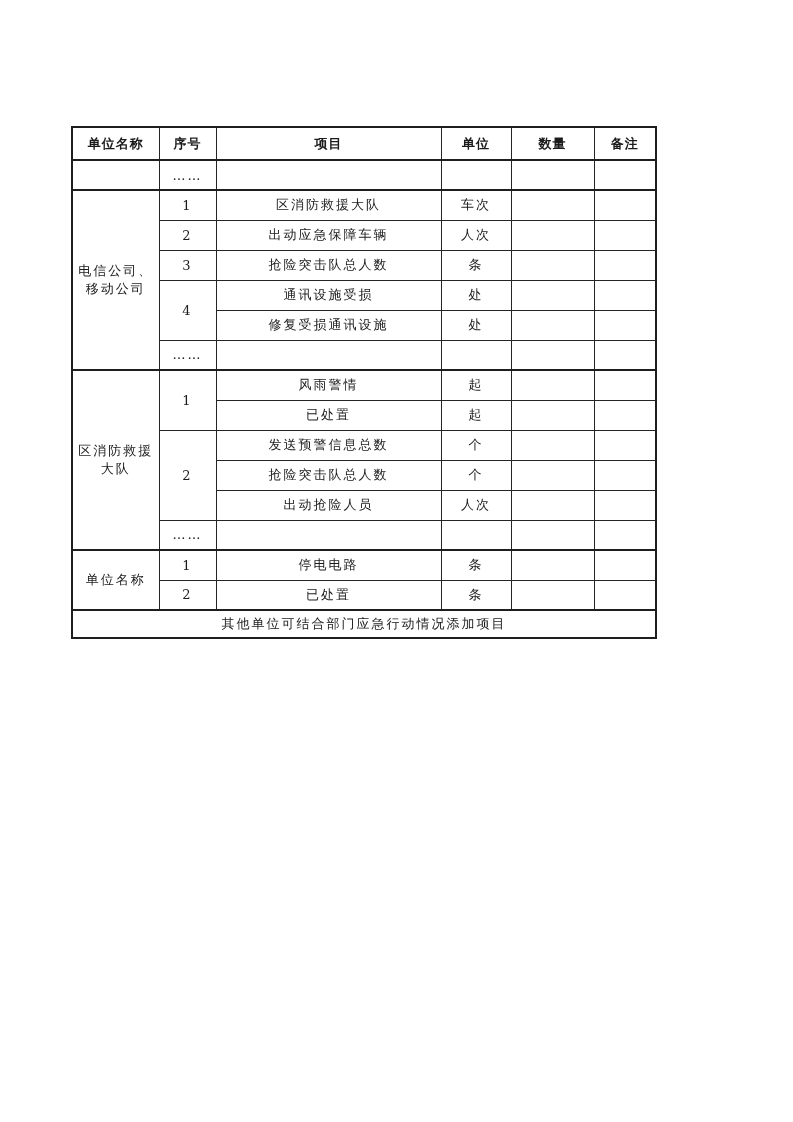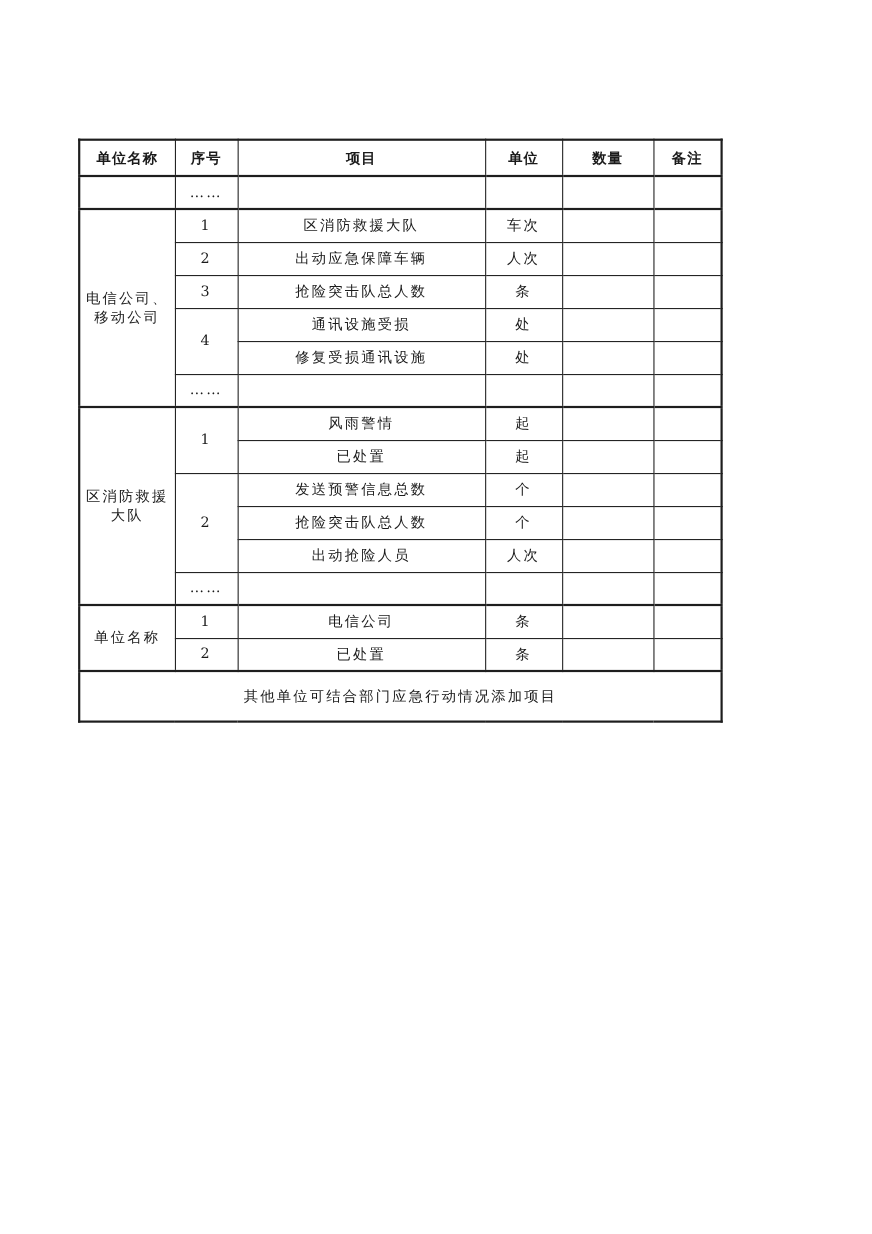--- a/index.html
+++ b/index.html
@@ -32,21 +32,21 @@
     overflow: hidden;
     font-weight: normal;
   }
   table.report thead th {
     font-weight: bold;
     letter-spacing: 1px;
     border-bottom: 2px solid #1e1e1e;
   }
   table.report tr { height: 30px; }
   table.report tr.header-row { height: 33px; }
-  table.report tr.footer-row { height: 46px; }
+  table.report tr.footer-row { height: 28px; }
   table.report tr.group-start > td { border-top: 2px solid #1e1e1e; }
   .ellipsis-cell { letter-spacing: 0; }
 </style>
 </head>
 <body>
 
 <div class="page">
   <table class="report">
     <colgroup>
       <col style="width:87px">
@@ -157,21 +157,21 @@
         <td class="ellipsis-cell">……</td>
         <td></td>
         <td></td>
         <td></td>
         <td></td>
       </tr>
 
       <tr class="group-start">
         <td rowspan="2">单位名称</td>
         <td>1</td>
-        <td>电信公司</td>
+        <td>停电电路</td>
         <td>条</td>
         <td></td>
         <td></td>
       </tr>
       <tr>
         <td>2</td>
         <td>已处置</td>
         <td>条</td>
         <td></td>
         <td></td>

